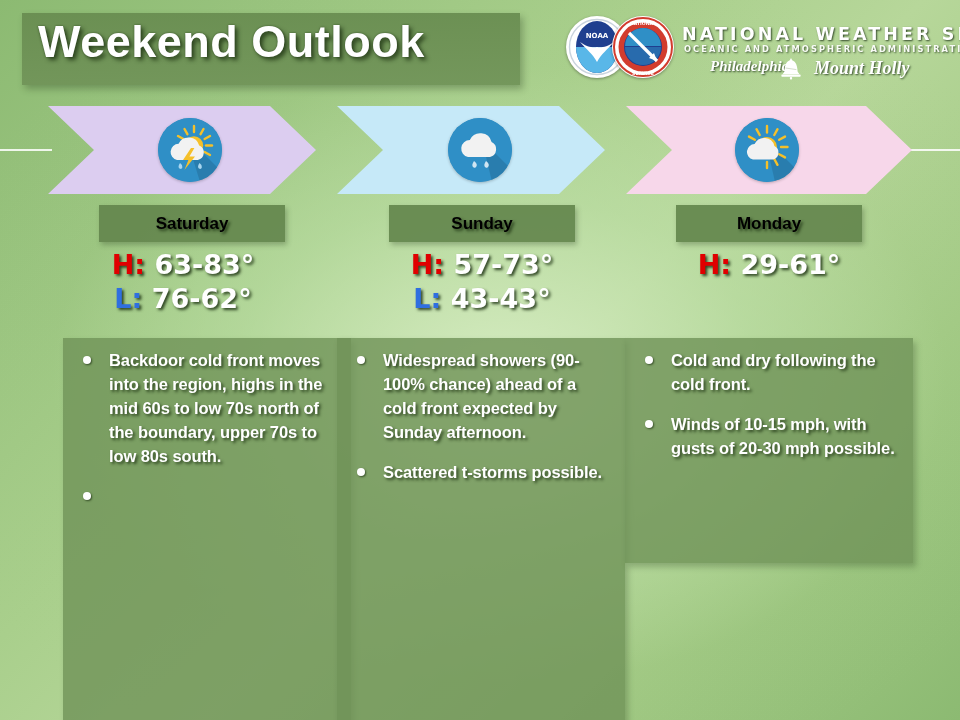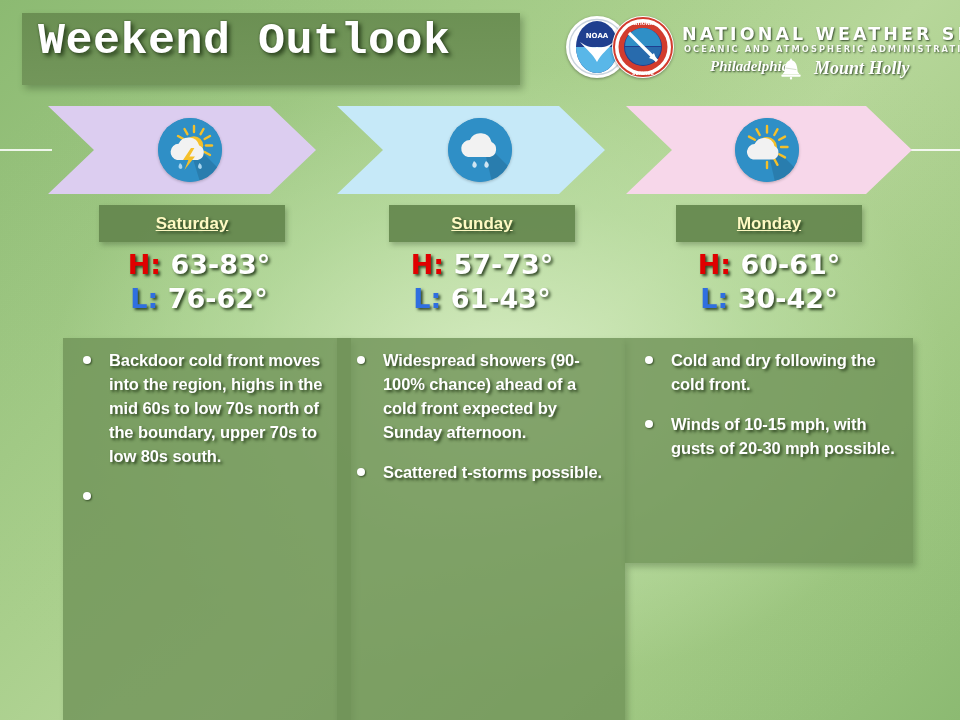--- a/index.html
+++ b/index.html
@@ -18,21 +18,21 @@
   
   #title-bar{
     position:absolute;left:22px;top:13px;width:498px;height:72px;
     background:linear-gradient(180deg,rgba(104,140,80,0.93) 0%,rgba(112,147,88,0.93) 100%);
     box-shadow:3px 4px 7px rgba(40,60,30,0.33);
   }
   #title-text{
     position:absolute;left:38px;top:16px;
     font-size:45px;font-weight:bold;color:#ffffff;
     letter-spacing:0.5px;
-    font-family:Liberation Mono, monospace;
+    font-family:Liberation Sans, sans-serif;
     text-shadow:3px 3px 4px rgba(25,45,15,0.75), 0 0 2px rgba(25,45,15,0.6);
     white-space:nowrap;
   }
   #nws-logos{position:absolute;left:564px;top:8px;width:396px;height:82px;}
   .logo-badge{position:absolute;top:8px;width:62px;height:62px;border-radius:50%;}
   #noaa-logo{left:2px;background:#ffffff;box-shadow:0 1px 3px rgba(0,0,0,.35);}
   #nws-logo{left:48px;background:#ffffff;box-shadow:0 1px 3px rgba(0,0,0,.35);}
   .nws-word{
     position:absolute;color:#fff;white-space:nowrap;
     text-shadow:1px 1px 2px rgba(20,40,15,.8);
@@ -70,31 +70,30 @@
   #wicon-mon{left:735px;}
 
   
   .day-head{
     position:absolute;top:205px;height:37px;
     background:rgba(100,134,78,0.93);
     box-shadow:2px 3px 5px rgba(40,60,30,0.3);
   }
   .day-head-label{
     position:absolute;left:0;right:0;top:9px;text-align:center;
-    font-size:17px;font-weight:bold;color:#fef9c3;
+    font-size:17px;font-weight:bold;color:#000000;
     text-shadow:2px 2px 3px rgba(25,45,15,.8);
-    text-decoration:underline;
   }
   #head-sat{left:99px;width:186px;}
   #head-sun{left:389px;width:186px;}
   #head-mon{left:676px;width:186px;}
 
   
   .temp-block{position:absolute;top:248px;width:186px;}
-  #temp-sat{left:106px;}
+  #temp-sat{left:90px;}
   #temp-sun{left:389px;}
   #temp-mon{left:676px;}
   .temp-row{
     font-size:27px;font-weight:bold;color:#ffffff;white-space:nowrap;
     font-family:"DejaVu Sans", sans-serif;
     text-shadow:2px 2px 3px rgba(25,45,15,.85);
     text-align:center;line-height:34px;
   }
   .hi-tag{color:#e00000;text-shadow:2px 2px 3px rgba(25,45,15,.85);}
   .lo-tag{color:#2f6fe0;text-shadow:2px 2px 3px rgba(25,45,15,.85);}
@@ -253,32 +252,28 @@
     </div>
   </div>
 
   <div class="temp-block" id="temp-sun">
     <div class="temp-row">
       <span class="hi-tag">H:</span>
       <span>57-73°</span>
     </div>
     <div class="temp-row">
       <span class="lo-tag">L:</span>
-      <span>61-43°</span>
+      <span>43-43°</span>
     </div>
   </div>
 
   <div class="temp-block" id="temp-mon">
     <div class="temp-row">
       <span class="hi-tag">H:</span>
-      <span>60-61°</span>
-    </div>
-    <div class="temp-row">
-      <span class="lo-tag">L:</span>
-      <span>30-42°</span>
+      <span>29-61°</span>
     </div>
   </div>
 
   <div class="txt-panel" id="panel-sat">
     <div class="bullet-row">
       <div class="bullet-dot"></div>
       <div class="bullet-txt">Backdoor cold front moves into the region, highs in the mid 60s to low 70s north of the boundary, upper 70s to low 80s south.</div>
     </div>
     <div class="bullet-row">
       <div class="bullet-dot"></div>

